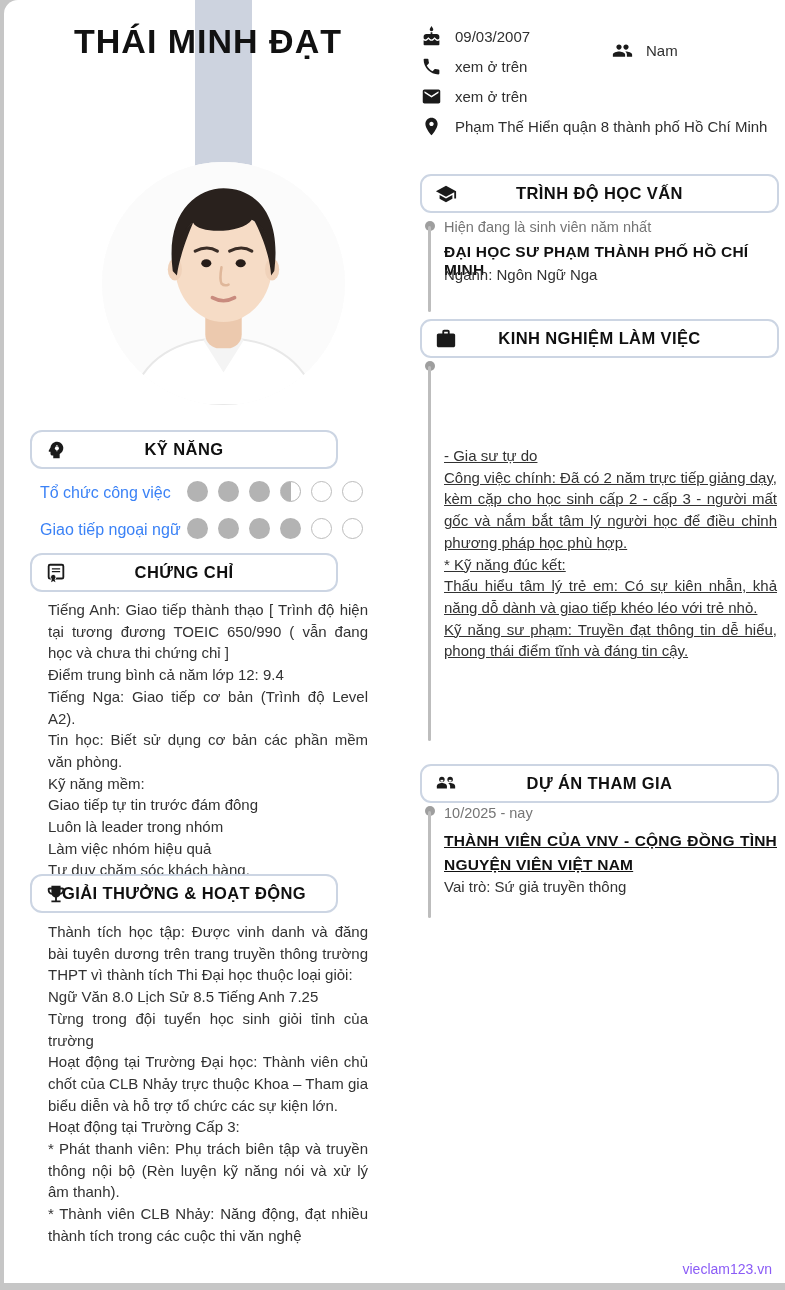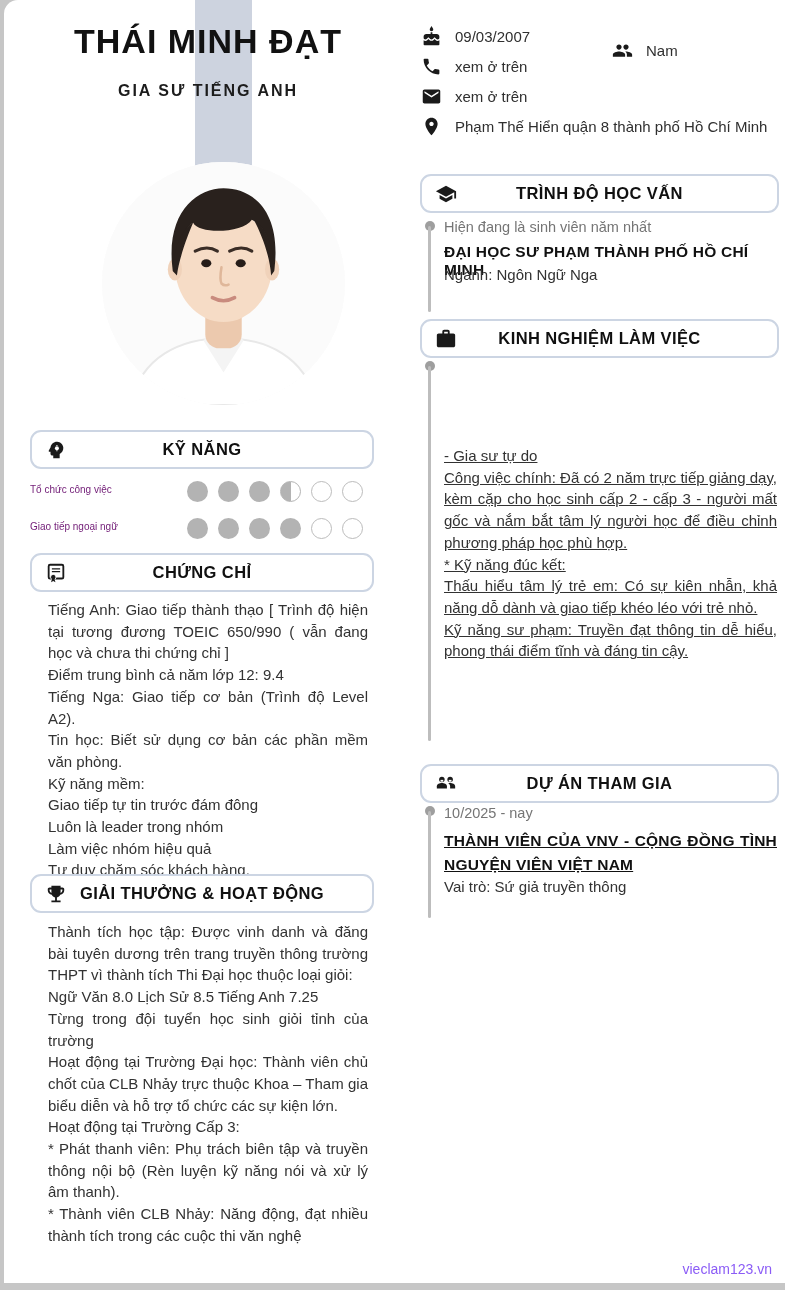--- a/index.html
+++ b/index.html
@@ -10,24 +10,24 @@
 
   
   .band { position:absolute; left:191px; top:0; width:57px; height:292px; background:#cdd3df; }
   .name { position:absolute; left:22px; top:22px; width:364px; text-align:center; font-size:34px; font-weight:800; letter-spacing:1px; color:#111; z-index:2; }
   .subtitle { position:absolute; left:22px; top:82px; width:364px; text-align:center; font-size:16px; font-weight:700; letter-spacing:2px; color:#1c1c1c; z-index:2; }
   .photo { position:absolute; left:98px; top:162px; width:243px; height:243px; border-radius:50%; overflow:hidden; z-index:3; background:#fcfcfc; }
 
   .secbox { position:absolute; height:39px; background:#fff; border:2px solid #ccd5e3; border-radius:11px; display:flex; align-items:center; }
   .secbox .icn { position:absolute; left:13px; top:50%; transform:translateY(-50%); width:22px; height:22px; }
   .secbox .sectitle { width:100%; text-align:center; font-size:16.5px; font-weight:800; letter-spacing:0.4px; color:#101010; }
-  .secbox.l { left:26px; width:344px; }
+  .secbox.l { left:26px; width:308px;border-radius:12px; }
   .secbox.r { left:416px; width:359px; }
 
-  .skill-label { position:absolute; left:26px; font-size:10px; color:#701a75; }
+  .skill-label { position:absolute; left:36px; font-size:16px; color:#3b82f6; }
   .dots { position:absolute; display:flex; gap:10px; }
   .dot { width:21px; height:21px; border-radius:50%; }
   .dot.full { background:#b3b3b3; }
   .dot.half { border:1px solid #b3b3b3; background:linear-gradient(to right,#b3b3b3 50%,#ffffff 50%); }
   .dot.empty { border:1px solid #bcbcbc; background:#fff; }
 
   .body-text { font-size:15px; line-height:21.7px; color:#323232; text-align:justify; white-space:pre-line; }
   .lcol-text { position:absolute; left:44px; width:320px; }
 
   
@@ -47,21 +47,20 @@
 </style>
 </head>
 <body>
 
 <div class="stage">
   <div class="page">
 
     <div class="band"></div>
 
     <div class="name">THÁI MINH ĐẠT</div>
-    <div class="subtitle">GIA SƯ TIẾNG ANH</div>
 
     <div class="photo">
       <svg width="243" height="243" viewBox="0 0 240 240">
         <rect width="240" height="240" fill="#fbfbfb"></rect>
         <path d="M28,240 C38,192 78,174 120,174 C162,174 202,192 212,240 Z" fill="#ffffff" stroke="#e8e8e8" stroke-width="2"></path>
         <path d="M100,176 L120,208 L140,176 L132,170 L108,170 Z" fill="#f4f4f4"></path>
         <rect x="102" y="136" width="36" height="48" rx="14" fill="#ecc9ae"></rect>
         <ellipse cx="120" cy="102" rx="48" ry="56" fill="#f6dcc6"></ellipse>
         <ellipse cx="72" cy="106" rx="7" ry="11" fill="#f0d2ba"></ellipse>
         <ellipse cx="168" cy="106" rx="7" ry="11" fill="#f0d2ba"></ellipse>

